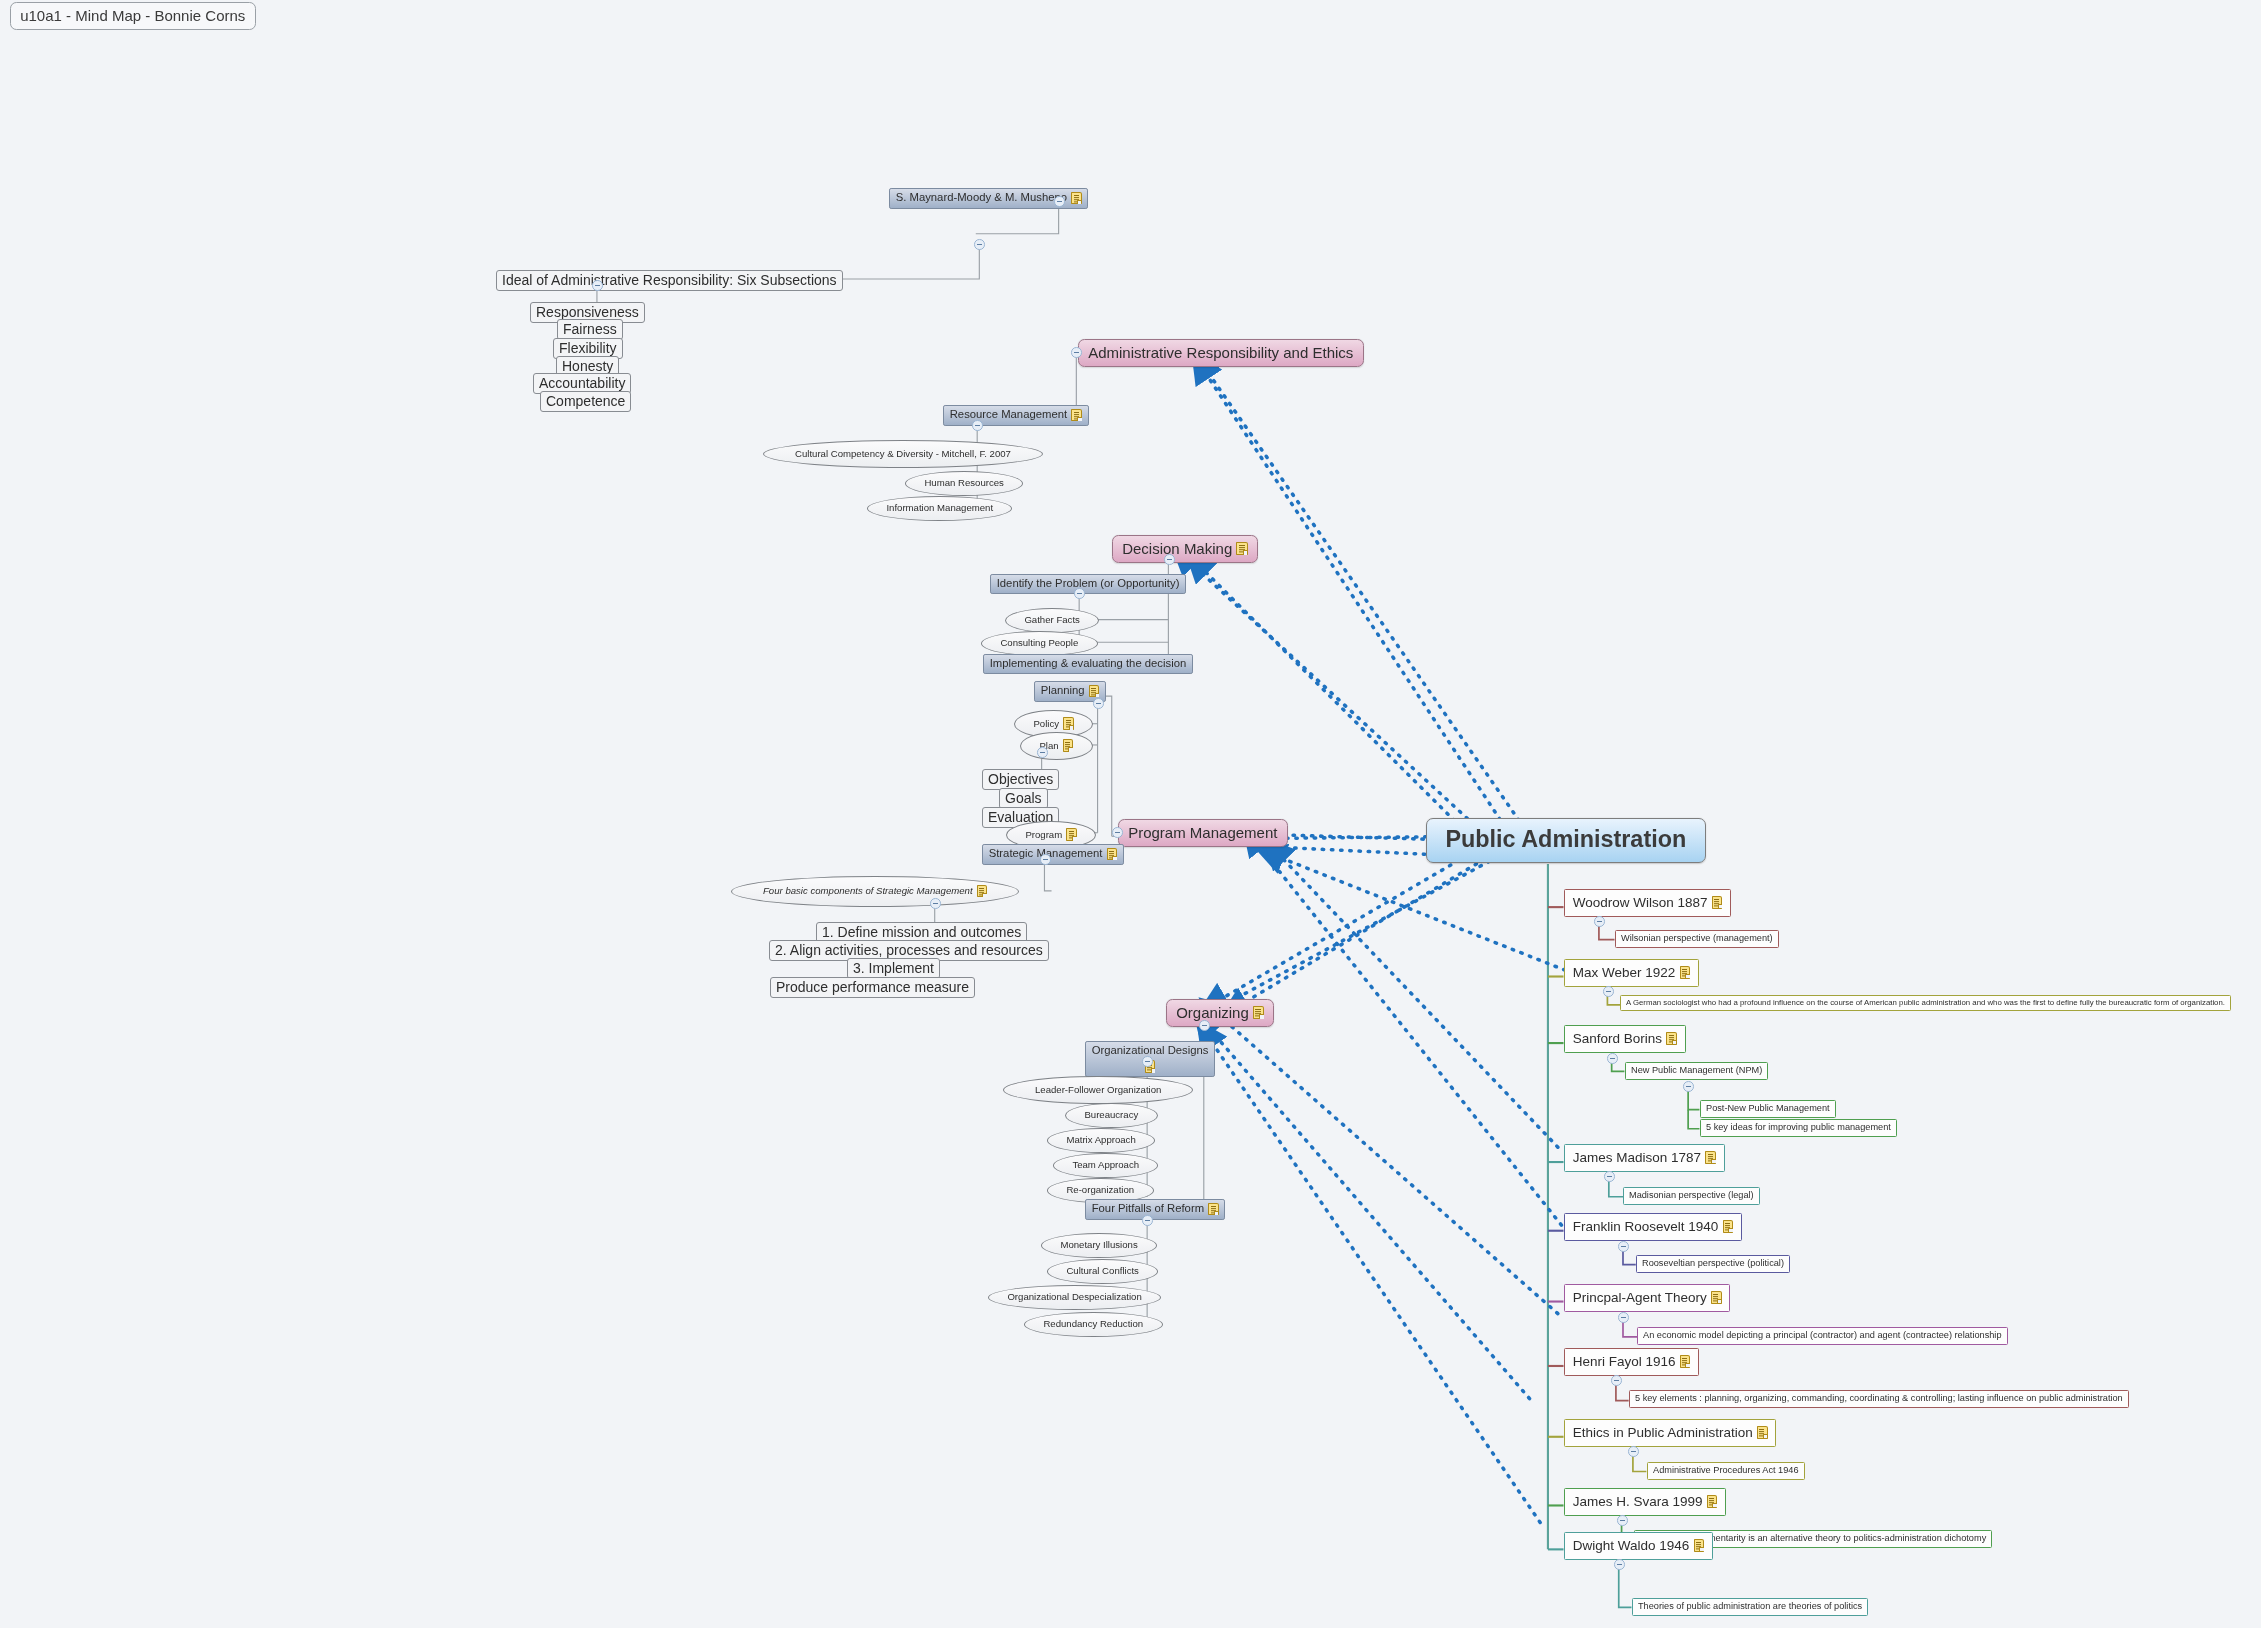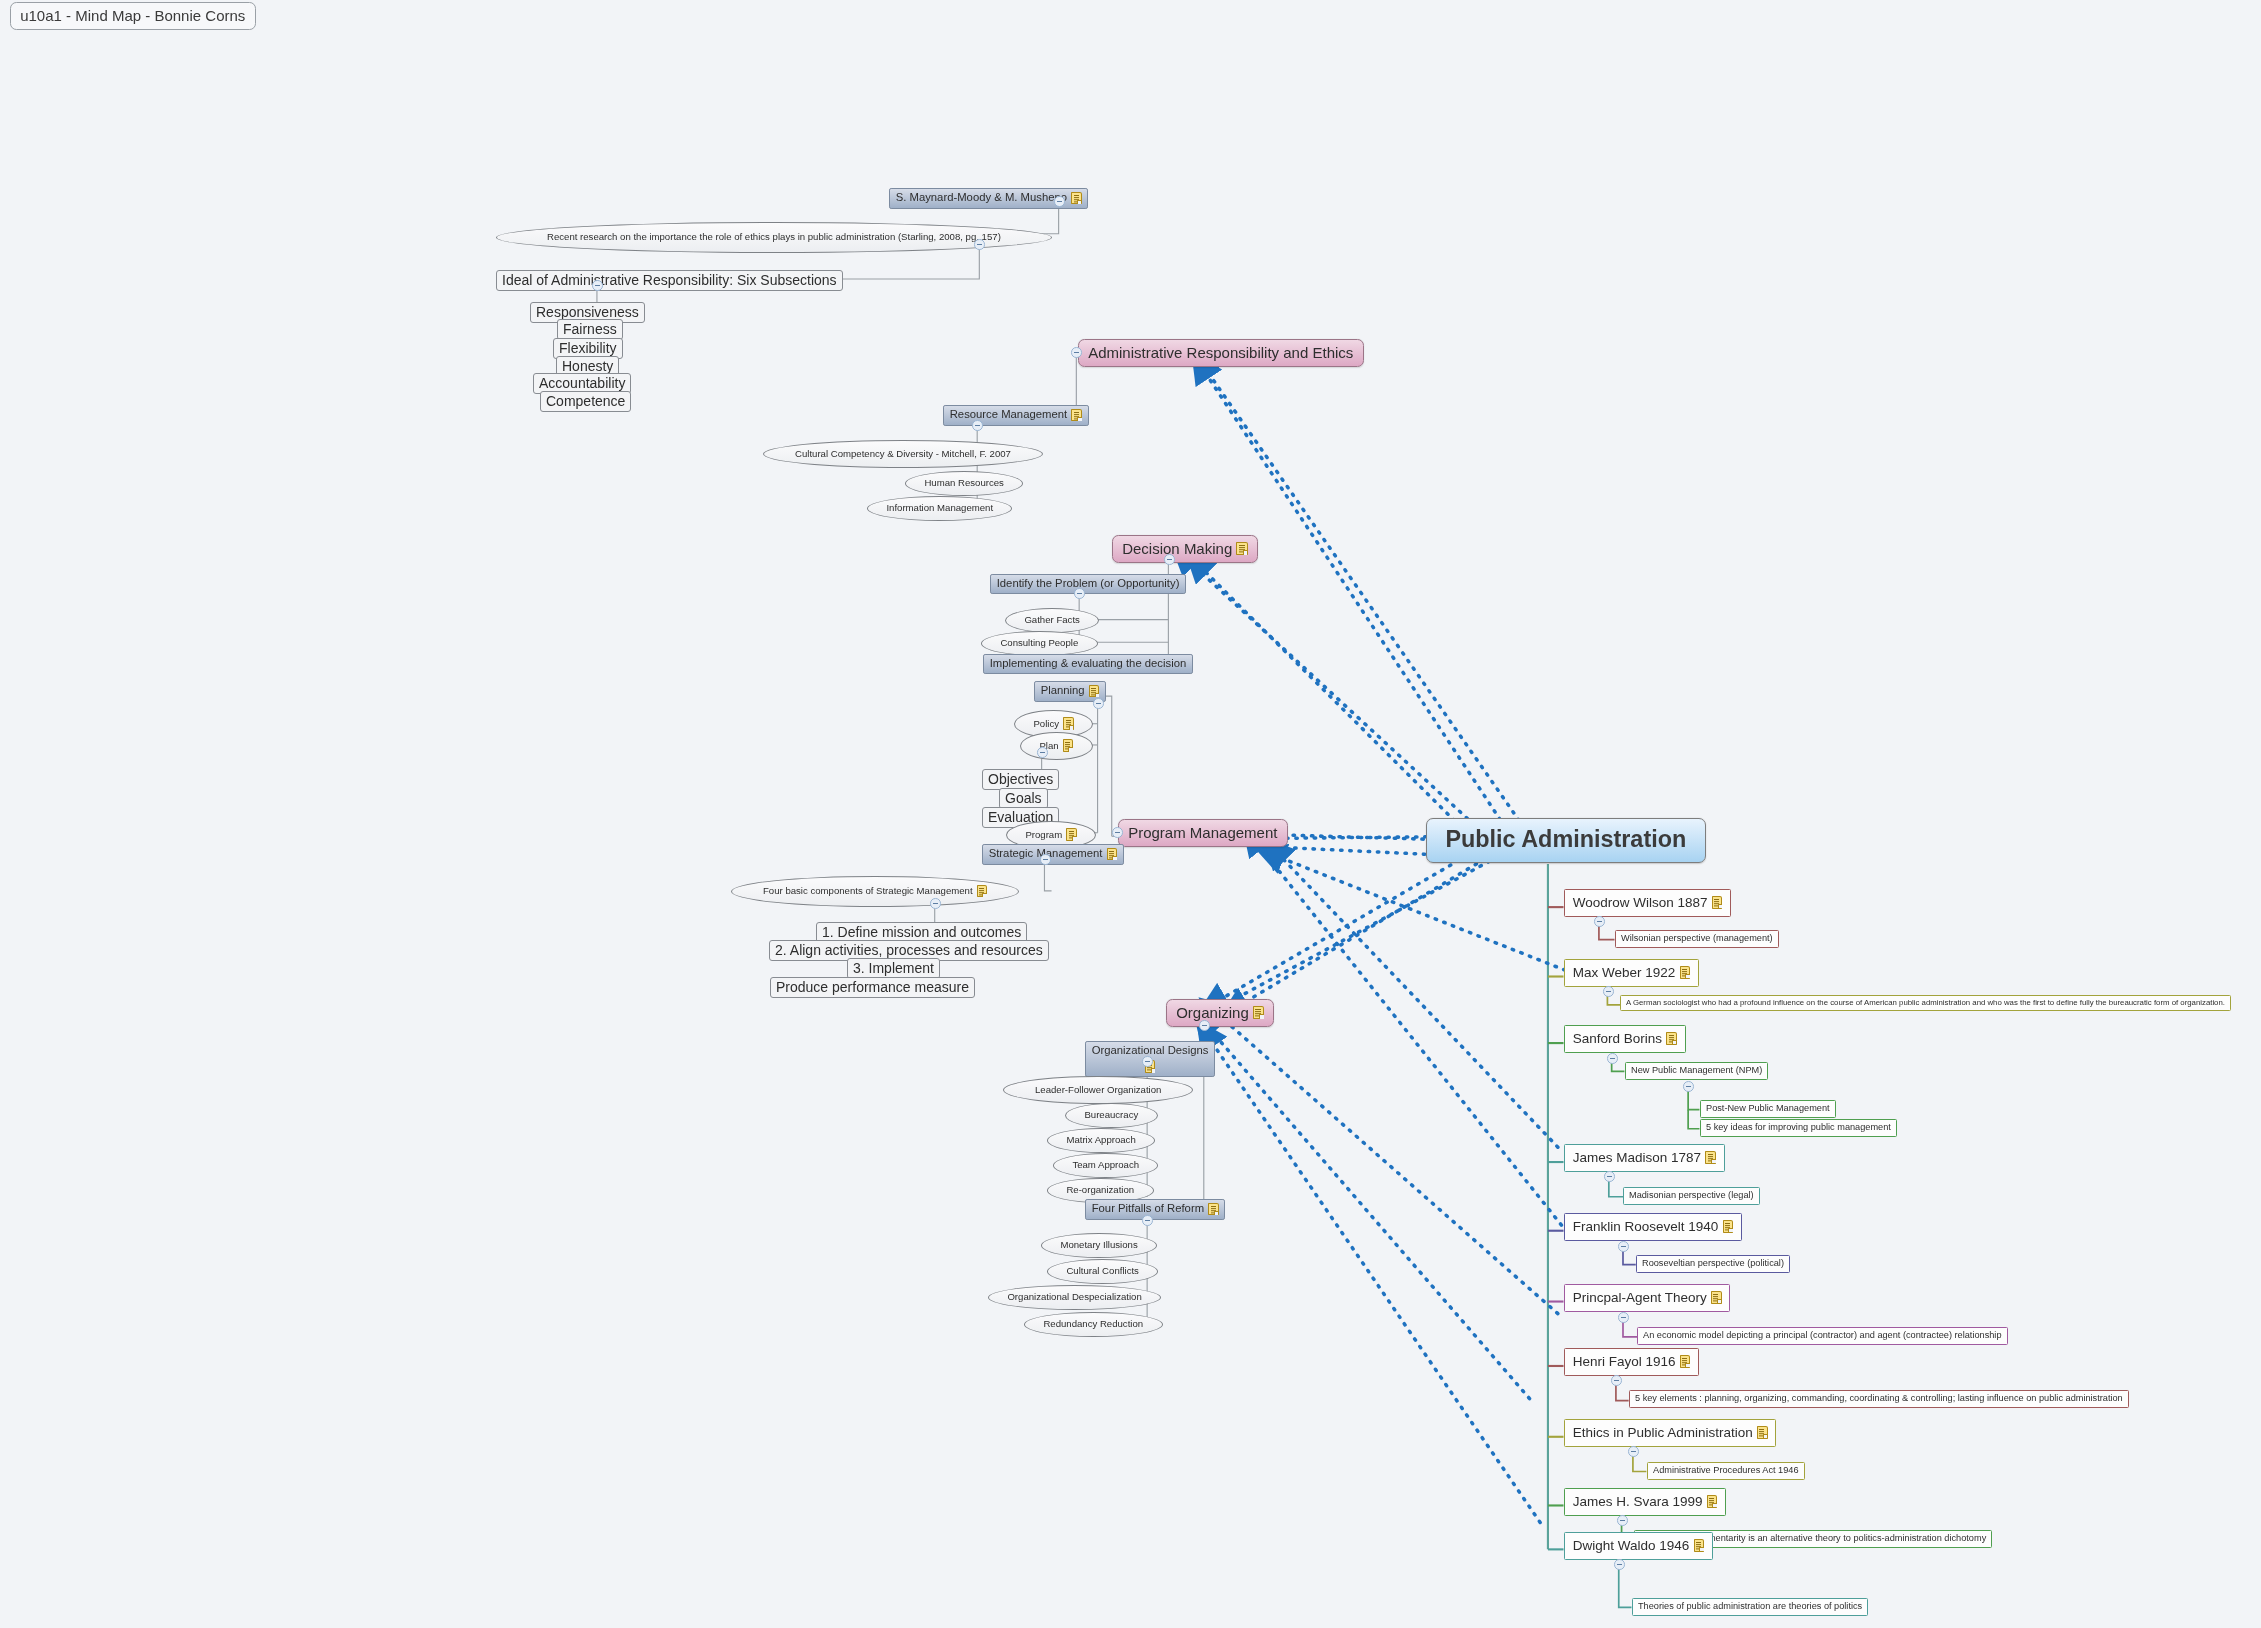--- a/index.html
+++ b/index.html
@@ -236,23 +236,20 @@
   </svg>
 
   <div class="title-chip">u10a1 - Mind Map - Bonnie Corns</div>
 
   <div class="node n-blue" style="left:889px;top:188px;">
     <span class="lbl">S. Maynard-Moody &amp; M. Musheno</span>
     <span class="note-ic"></span>
   </div>
   <div class="collapse" style="left:1054px;top:196px;"></div>
 
-  <div class="node n-ell big" style="left:496px;top:222px;">
-    <span class="lbl">Recent research on the importance the role of ethics plays in public administration (Starling, 2008, pg. 157)</span>
-  </div>
   <div class="collapse" style="left:974px;top:239px;"></div>
 
   <div class="node n-rect" style="left:496px;top:270px;">
     <span class="lbl">Ideal of Administrative Responsibility: Six Subsections</span>
   </div>
   <div class="collapse" style="left:592px;top:280px;"></div>
 
   <div class="node n-rect" style="left:530px;top:302px;">
     <span class="lbl">Responsiveness</span>
   </div>
@@ -354,21 +351,21 @@
     <span class="lbl">Program</span>
     <span class="note-ic"></span>
   </div>
 
   <div class="node n-blue" style="left:982px;top:844px;">
     <span class="lbl">Strategic Management</span>
     <span class="note-ic"></span>
   </div>
   <div class="collapse" style="left:1040px;top:854px;"></div>
 
-  <div class="node n-ell mid" style="left:731px;top:876px;">
+  <div class="node n-ell mid" style="left:731px;top:876px;font-style:italic;">
     <span class="lbl">Four basic components of Strategic Management</span>
     <span class="note-ic"></span>
   </div>
   <div class="collapse" style="left:930px;top:898px;"></div>
 
   <div class="node n-rect" style="left:816px;top:922px;">
     <span class="lbl">1. Define mission and outcomes</span>
   </div>
   <div class="node n-rect" style="left:769px;top:940px;">
     <span class="lbl">2. Align activities, processes and resources</span>

